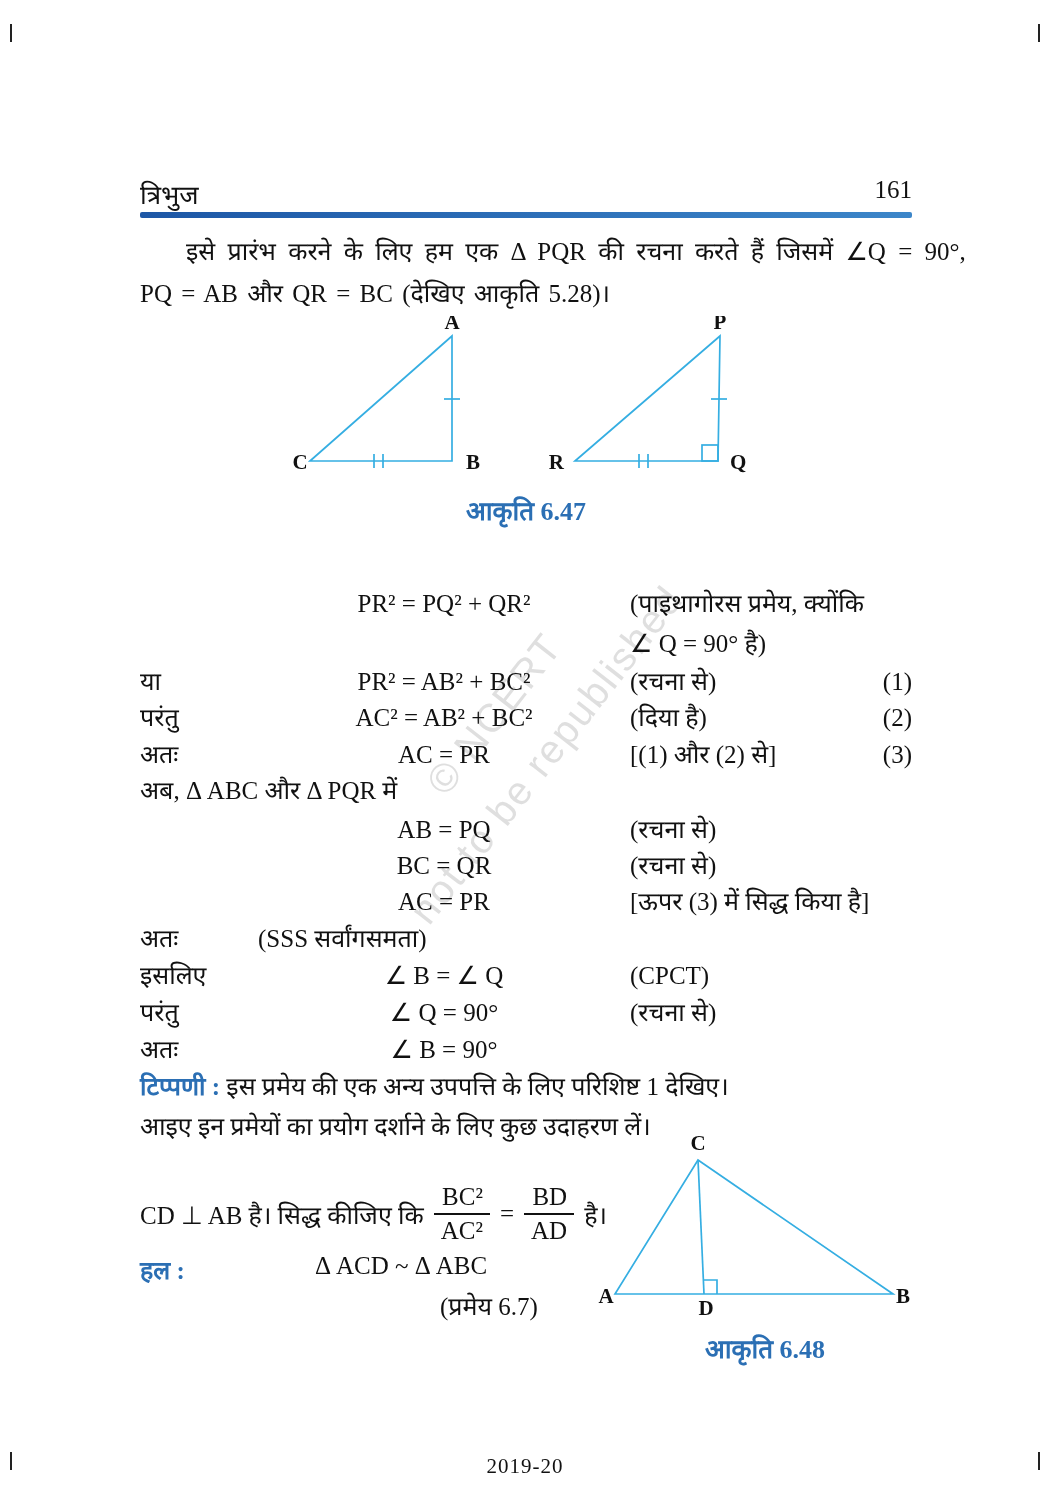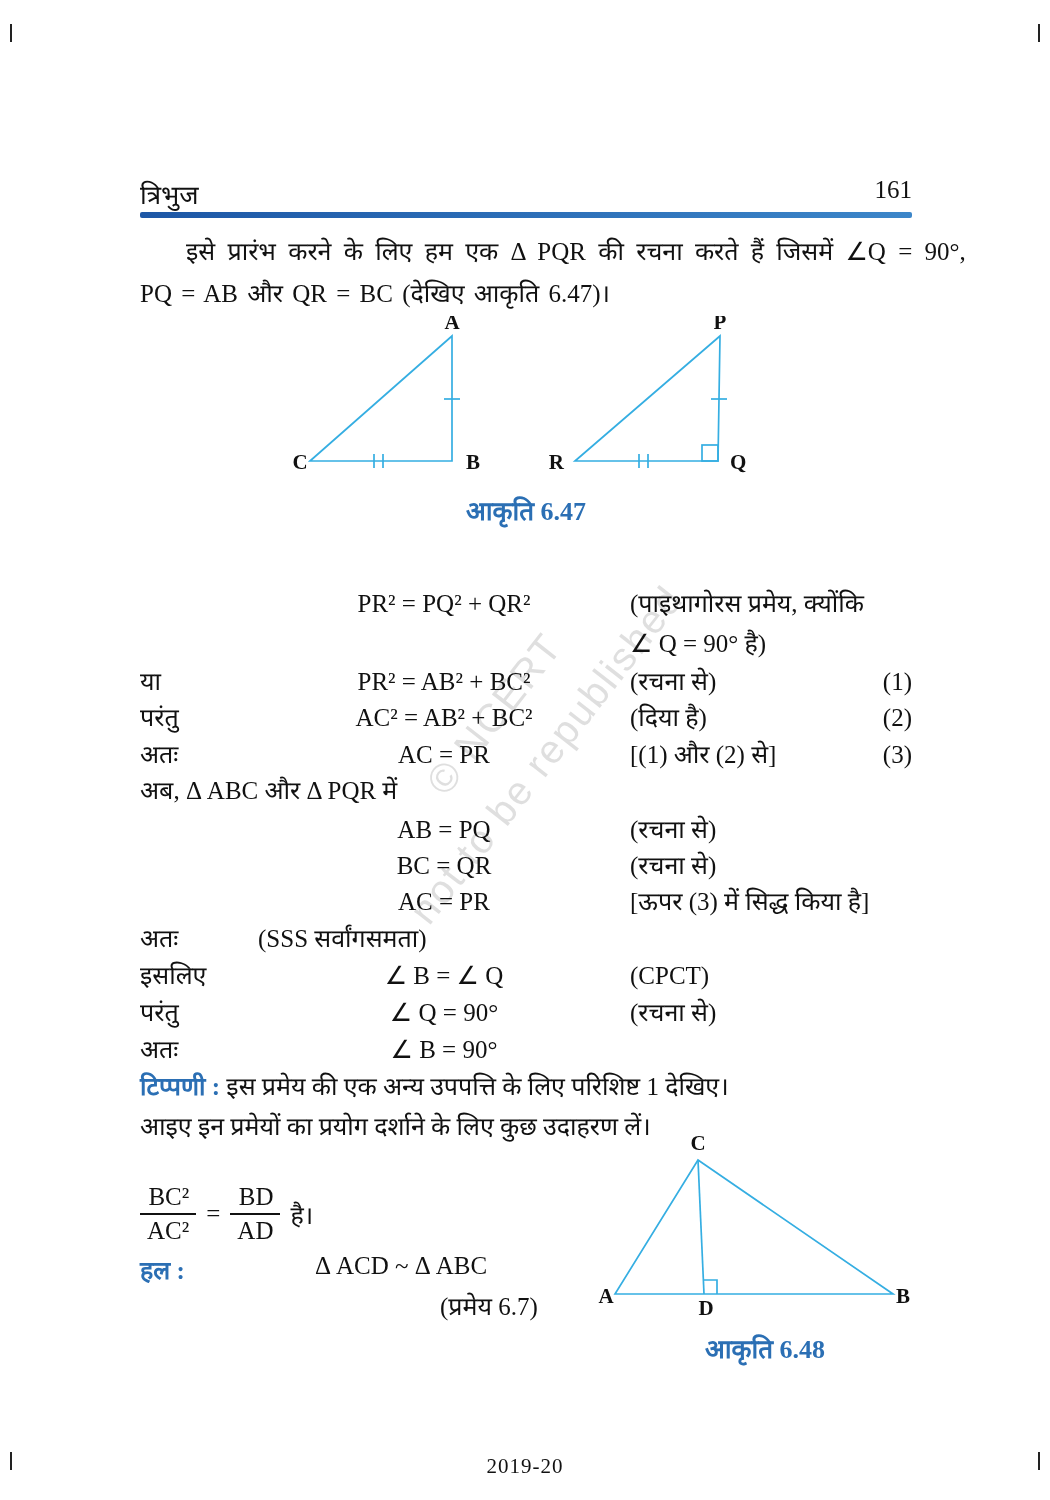--- a/index.html
+++ b/index.html
@@ -68,21 +68,21 @@
   <div class="crop" style="left:1038px;top:24px;"></div>
   <div class="crop" style="left:10px;top:1452px;"></div>
   <div class="crop" style="left:1038px;top:1452px;"></div>
 
   <div class="abs hdr-title">त्रिभुज</div>
   <div class="abs hdr-num">161</div>
   <div class="abs rule"></div>
 
   <div class="abs intro">
     <div class="l1">इसे प्रारंभ करने के लिए हम एक Δ PQR की रचना करते हैं जिसमें ∠Q = 90°,</div>
-    <div class="l2">PQ = AB और QR = BC (देखिए आकृति 6.47)।</div>
+    <div class="l2">PQ = AB और QR = BC (देखिए आकृति 5.28)।</div>
   </div>
 
   <svg class="abs" style="left:290px;top:316px;" width="460" height="164" viewBox="0 0 460 164">
 
     <polygon class="fig-line" points="20,145 162,145 162,20"></polygon>
     <line class="fig-line" x1="154" y1="83" x2="170" y2="83"></line>
     <line class="fig-line" x1="84" y1="138" x2="84" y2="152"></line>
     <line class="fig-line" x1="93" y1="138" x2="93" y2="152"></line>
     <text class="fig-label" x="162" y="13" text-anchor="middle">A</text>
     <text class="fig-label" x="10" y="153" text-anchor="middle">C</text>
@@ -183,20 +183,21 @@
 
   <div class="pline" style="top:1068px;">
     <span class="accent-bold">टिप्पणी :</span>
     <span>इस प्रमेय की एक अन्य उपपत्ति के लिए परिशिष्ट 1 देखिए।</span>
   </div>
 
   <div class="pline" style="top:1108px;">आइए इन प्रमेयों का प्रयोग दर्शाने के लिए कुछ उदाहरण लें।</div>
 
 
   <div class="abs flexline" style="left:140px;top:1182px;">
+    <span>CD ⊥ AB है।  सिद्ध कीजिए कि</span>
     <span class="frac">
       <span class="fnum">BC²</span>
       <span class="fden">AC²</span>
     </span>
     <span>=</span>
     <span class="frac">
       <span class="fnum">BD</span>
       <span class="fden">AD</span>
     </span>
     <span>है।</span>

